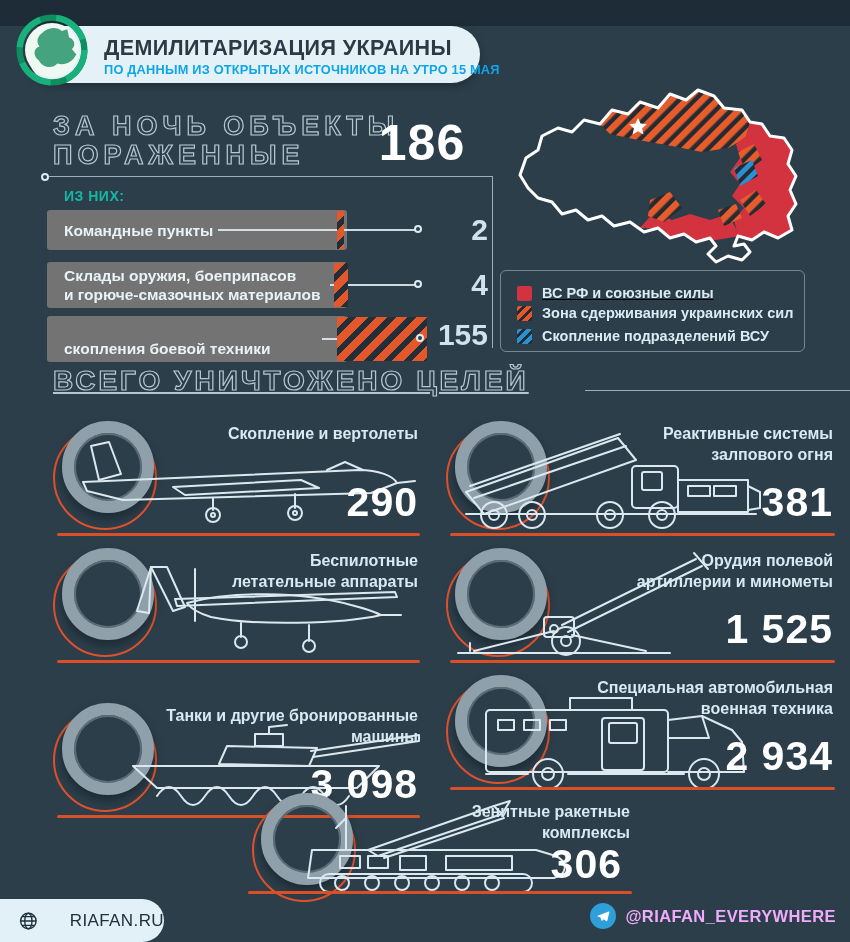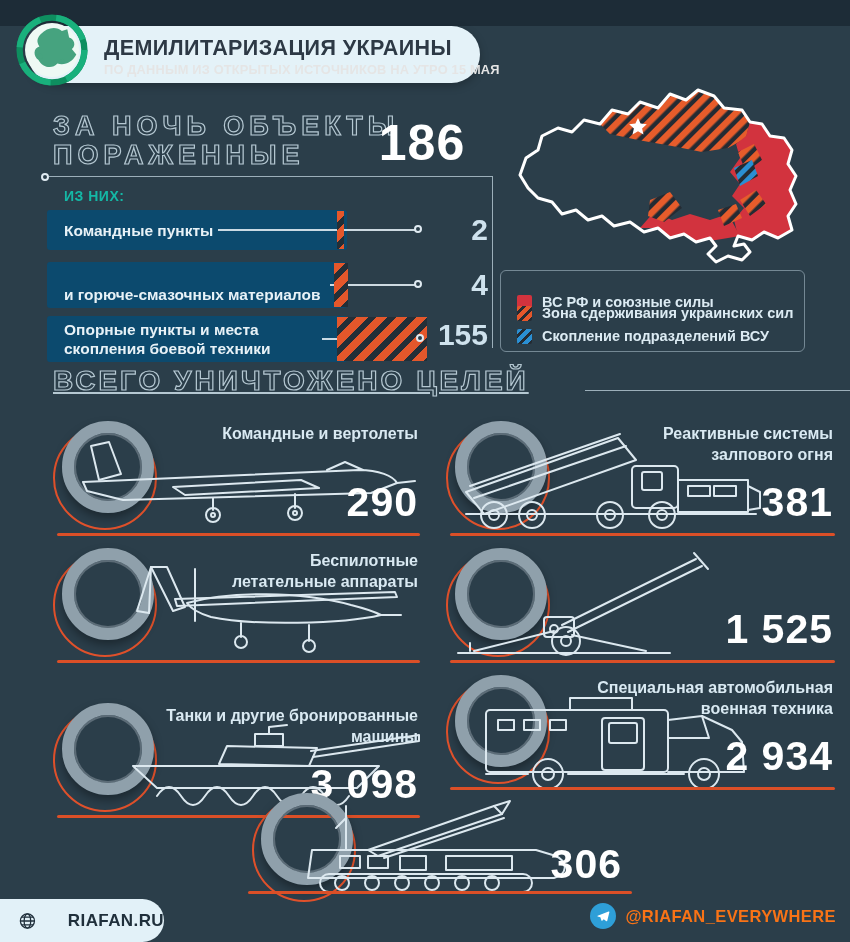--- a/index.html
+++ b/index.html
@@ -5,34 +5,34 @@
   * { margin:0; padding:0; box-sizing:border-box; }
   body { background:#22323d; font-family:"Liberation Sans", sans-serif; }
   #page { position:relative; width:850px; height:942px; background:#2b3e4a; overflow:hidden; margin:0 auto; }
 
   
   .top-strip { position:absolute; left:0; top:0; width:850px; height:26px; background:#1d2c37; }
   .header-pill { position:absolute; left:28px; top:26px; width:452px; height:57px; background:#e4f2f8;
                  border-radius:29px; box-shadow:0 3px 8px rgba(0,0,0,.25); }
   .logo { position:absolute; left:16px; top:14px; width:72px; height:72px; z-index:3; }
   .header-title { position:absolute; left:104px; top:36px; font-size:21.5px; font-weight:bold; color:#2d3945; letter-spacing:.4px; z-index:4;}
-  .header-sub   { position:absolute; left:104px; top:62px; font-size:12.8px; font-weight:bold; color:#e5e5e5; letter-spacing:.2px; z-index:4;}
+  .header-sub   { position:absolute; left:104px; top:62px; font-size:12.8px; font-weight:bold; color:#0ea5e9; letter-spacing:.2px; z-index:4;}
 
   
   .outline-h { position:absolute; color:transparent; -webkit-text-stroke:1.2px #b5c8d2; font-weight:bold; letter-spacing:5px; line-height:1.08; }
   #h-night { left:53px; top:112px; font-size:27px; }
   #h-total { left:53px; top:366px; font-size:28px; letter-spacing:3px;text-decoration:underline; }
   .total-num { position:absolute; left:358px; top:114px; width:128px; text-align:center; font-size:50px; font-weight:bold; color:#ffffff; letter-spacing:1px; }
 
   .thin-line { position:absolute; background:#b9ccd6; opacity:.8; }
   .ring-dot { position:absolute; width:8px; height:8px; border:2px solid #dfeaf1; border-radius:50%; background:#2b3e4a; z-index:5;}
 
   .iznih { position:absolute; left:64px; top:188px; font-size:14px; font-weight:bold; color:#14b8a6; letter-spacing:.5px; }
 
-  .row-panel { position:absolute; left:47px; width:300px; background:#0c4a6e; border-radius:3px; }
+  .row-panel { position:absolute; left:47px; width:300px; background:#737373; border-radius:3px; }
   .row-label { position:absolute; left:17px; font-size:15.5px; font-weight:bold; color:#e8f2f7; line-height:1.25; }
   .hatch { background-color:#232f38;
            background-image:repeating-linear-gradient(135deg,#e4572b 0px,#e4572b 8px,#232f38 8px,#232f38 14px); }
   .bar { position:absolute; z-index:4; }
   .row-line { position:absolute; height:2px; background:#dfeaf1; opacity:.9; z-index:2;}
   .row-num { position:absolute; left:400px; width:88px; text-align:right; font-size:30px; font-weight:bold; color:#cfe2ed; }
 
   
   .map-wrap { position:absolute; left:500px; top:80px; width:305px; height:190px; }
   .legend-box { position:absolute; left:500px; top:270px; width:305px; height:82px;
@@ -51,24 +51,24 @@
                 box-shadow:inset 0 0 0 2px #5c6c77, 0 5px 10px rgba(0,0,0,.35); }
   .cell-label { position:absolute; right:2px; top:6px; width:260px; text-align:right; font-size:16px; font-weight:bold;
                 color:#d9e9f2; line-height:1.3; }
   .cell-value { position:absolute; right:2px; bottom:10px; font-size:41px; font-weight:bold; color:#ffffff; letter-spacing:1px; }
   .cell-underline { position:absolute; left:10px; right:0; bottom:0; height:3px; background:#db4f27; border-radius:2px; }
   .art { position:absolute; stroke:#dce8ef; fill:none; stroke-width:2; stroke-linejoin:round; stroke-linecap:round; }
 
   
   .footer-pill { position:absolute; left:0; top:899px; width:164px; height:43px; background:#e2f1f8;
                  border-radius:0 22px 22px 0; display:flex; align-items:center; gap:8px; padding-left:18px; z-index:6;}
-  .footer-site { font-size:17px; font-weight:bold; color:#20303c; letter-spacing:.4px;margin-left:23px; }
+  .footer-site { font-size:17px; font-weight:normal; color:#20303c; letter-spacing:.4px;margin-left:23px; }
   .footer-right { position:absolute; right:14px; top:903px; display:flex; align-items:center; gap:9px; z-index:6;}
   .tg-circle { width:26px; height:26px; border-radius:50%; background:#2e9fd8; display:flex; align-items:center; justify-content:center; }
-  .footer-handle { font-size:16.5px; font-weight:bold; color:#f97316; letter-spacing:.4px; }
+  .footer-handle { font-size:16.5px; font-weight:bold; color:#f0abfc; letter-spacing:.4px; }
 </style>
 </head>
 <body>
 
 <div id="page">
 
   <div class="top-strip"></div>
   <div class="header-pill"></div>
   <div class="logo">
     <svg width="72" height="72" viewBox="0 0 80 80">
@@ -100,32 +100,32 @@
       <span>Командные пункты</span>
     </div>
   </div>
   <div class="row-line" style="left:218px; top:229px; width:200px;"></div>
   <div class="bar hatch" style="left:337px; top:211px; width:7px; height:38px;"></div>
   <div class="ring-dot" style="left:414px; top:225px;"></div>
   <div class="row-num" style="top:213px;">2</div>
 
   <div class="row-panel" style="top:262px; height:46px;">
     <div class="row-label" style="top:4px;">
-      <br>
+      <span>Склады оружия, боеприпасов</span><br>
       <span>и горюче-смазочных материалов</span>
     </div>
   </div>
   <div class="row-line" style="left:330px; top:284px; width:88px;"></div>
   <div class="bar hatch" style="left:334px; top:263px; width:14px; height:44px;"></div>
   <div class="ring-dot" style="left:414px; top:280px;"></div>
   <div class="row-num" style="top:268px;">4</div>
 
   <div class="row-panel" style="top:316px; height:46px;">
     <div class="row-label" style="top:4px;">
-      <span>Опорные пункты и места</span><br>
+      <br>
       <span>скопления боевой техники</span>
     </div>
   </div>
   <div class="row-line" style="left:322px; top:338px; width:100px;"></div>
   <div class="bar hatch" style="left:337px; top:317px; width:90px; height:44px;"></div>
   <div class="ring-dot" style="left:416px; top:334px;"></div>
   <div class="row-num" style="top:318px;">155</div>
 
   <div class="map-wrap">
     <svg width="305" height="190" viewBox="0 0 305 190">
@@ -151,21 +151,21 @@
         <path d="M240,120 L256,110 L266,124 L250,136 Z" fill="url(#po)"></path>
         <path d="M218,130 L236,124 L242,138 L224,146 Z" fill="url(#po)"></path>
         <path d="M234,88 L252,80 L258,96 L240,106 Z" fill="url(#pb)"></path>
       </g>
       <path d="M20,95 L26,78 L38,70 L42,56 L58,48 L72,52 L84,40 L100,44 L112,30 L128,34 L140,22 L158,28 L170,14 L186,20 L198,10 L214,16 L224,28 L242,30 L250,42 L262,44 L270,56 L284,58 L292,70 L288,84 L296,96 L290,110 L296,124 L288,136 L292,150 L278,158 L264,152 L252,160 L238,156 L234,166 L244,164 L250,172 L242,180 L228,176 L216,182 L208,174 L216,166 L210,158 L196,162 L184,154 L170,158 L158,148 L144,152 L130,142 L114,146 L102,136 L88,140 L76,130 L62,134 L52,122 L38,118 L28,108 Z" fill="none" stroke="#ffffff" stroke-width="3" stroke-linejoin="round"></path>
       <path d="M138,38 l2.6,5.6 6.2,0.6 -4.7,4.2 1.4,6 -5.5,-3.2 -5.5,3.2 1.4,-6 -4.7,-4.2 6.2,-0.6 Z" fill="#ffffff"></path>
     </svg>
   </div>
 
   <div class="legend-box">
-    <div class="legend-row" style="top:23px;">
+    <div class="legend-row" style="top:14px;text-decoration:underline;">
       <span class="swatch sw-red"></span>
       <span class="legend-label">ВС РФ и союзные силы</span>
     </div>
     <div class="legend-row" style="top:34px;">
       <span class="swatch sw-orange"></span>
       <span class="legend-label">Зона сдерживания украинских сил</span>
     </div>
     <div class="legend-row" style="top:57px;">
       <span class="swatch sw-blue"></span>
       <span class="legend-label">Скопление подразделений ВСУ</span>
@@ -184,21 +184,21 @@
       <path d="M264,48 L282,40 L300,48"></path>
       <path d="M110,65 L238,58 L256,66 L122,73 Z"></path>
       <path d="M150,76 L150,88 M232,72 L232,86"></path>
       <circle cx="150" cy="93" r="7"></circle>
         <circle cx="150" cy="93" r="2"></circle>
       <circle cx="232" cy="91" r="7"></circle>
         <circle cx="232" cy="91" r="2"></circle>
       <path d="M334,61 L352,59"></path>
     </svg>
     <div class="cell-label">
-      <span>Командные и вертолеты</span><br>
+      <span>Скопление и вертолеты</span><br>
       <span></span>
     </div>
     <div class="cell-value">290</div>
     <div class="cell-underline"></div>
   </div>
 
   <div class="cell" style="left:440px; top:418px; width:395px; height:118px;">
     <div class="badge-orange" style="left:6px; top:8px;"></div>
     <div class="badge-gray" style="left:15px; top:3px;"></div>
     <svg class="art" style="left:10px; top:4px;" width="330" height="112" viewBox="0 0 330 112">
@@ -257,20 +257,24 @@
       <path d="M112,80 L246,14 M118,87 L252,21"></path>
       <path d="M244,8 L258,24"></path>
       <rect x="94" y="72" width="30" height="20" rx="3"></rect>
       <circle cx="104" cy="84" r="4"></circle>
       <path d="M104,86 L24,106 M122,90 L196,106"></path>
       <circle cx="116" cy="96" r="14"></circle>
         <circle cx="116" cy="96" r="5"></circle>
       <path d="M8,108 L220,108"></path>
       <path d="M20,98 L20,106"></path>
     </svg>
+    <div class="cell-label">
+      <span>Орудия полевой</span><br>
+      <span>артиллерии и минометы</span>
+    </div>
     <div class="cell-value">1 525</div>
     <div class="cell-underline"></div>
   </div>
 
   <div class="cell" style="left:47px; top:700px; width:373px; height:118px;">
     <div class="badge-orange" style="left:6px; top:8px;"></div>
     <div class="badge-gray" style="left:15px; top:3px;"></div>
     <svg class="art" style="left:16px; top:4px;" width="370" height="110" viewBox="0 0 370 110">
       <path d="M248,47 L356,31 L356,37 L250,53"></path>
       <path d="M164,42 L254,44 L246,62 L156,60 Z"></path>
@@ -328,20 +332,24 @@
       <rect x="150" y="64" width="26" height="14"></rect>
       <path d="M196,64 L262,64 L262,78 L196,78 Z"></path>
       <rect x="70" y="82" width="212" height="18" rx="9"></rect>
       <circle cx="92" cy="91" r="7"></circle>
         <circle cx="122" cy="91" r="7"></circle>
         <circle cx="152" cy="91" r="7"></circle>
       <circle cx="182" cy="91" r="7"></circle>
         <circle cx="212" cy="91" r="7"></circle>
         <circle cx="242" cy="91" r="7"></circle>
     </svg>
+    <div class="cell-label" style="width:210px;">
+      <span>Зенитные ракетные</span><br>
+      <span>комплексы</span>
+    </div>
     <div class="cell-value" style="right:10px; bottom:6px;margin-top:44px;">306</div>
     <div class="cell-underline" style="left:16px;"></div>
   </div>
 
   <div class="footer-pill">
     <svg width="22" height="22" viewBox="0 0 24 24">
       <g fill="none" stroke="#20303c" stroke-width="1.6">
         <circle cx="12" cy="12" r="9"></circle>
         <ellipse cx="12" cy="12" rx="4.2" ry="9"></ellipse>
         <path d="M3,12 H21 M4.6,7 H19.4 M4.6,17 H19.4"></path>

